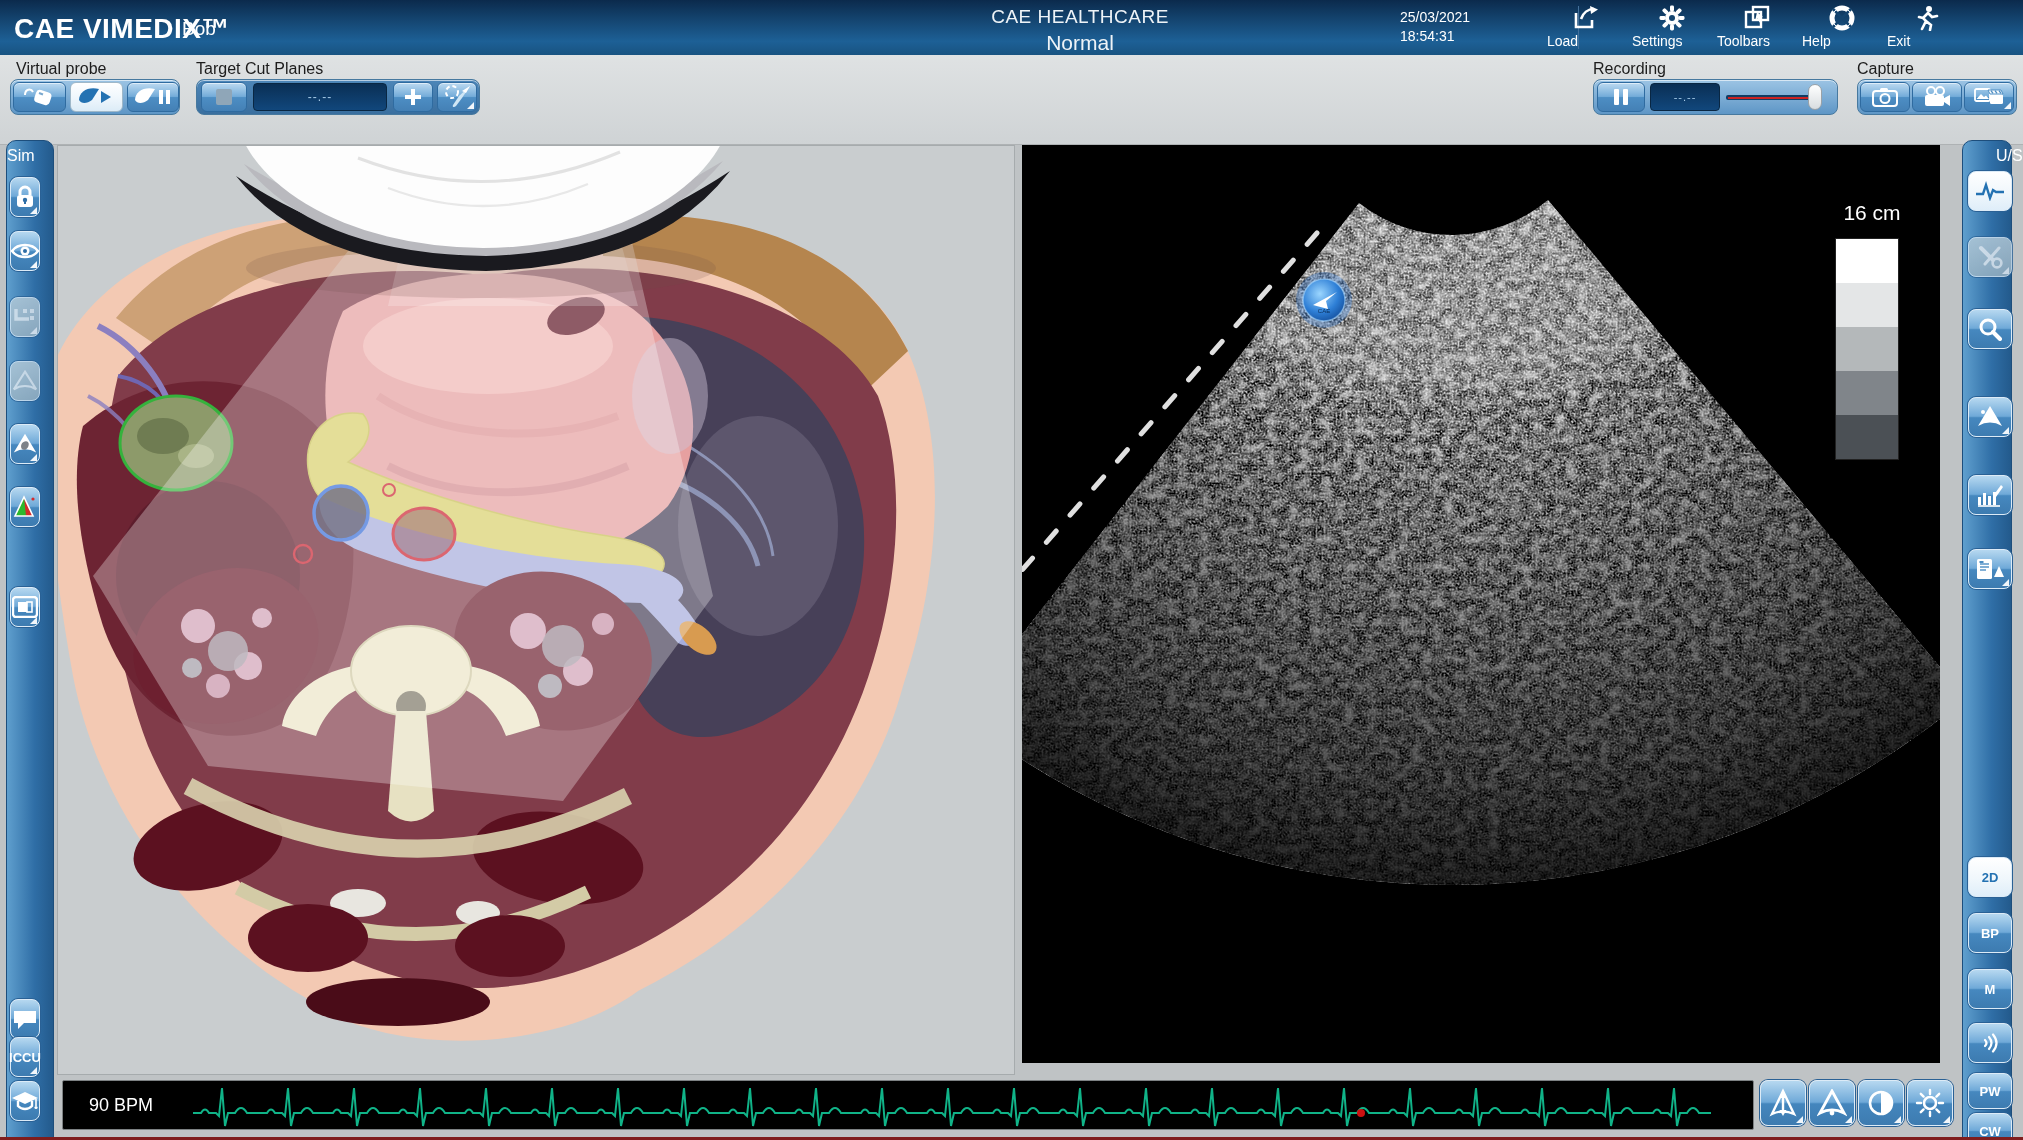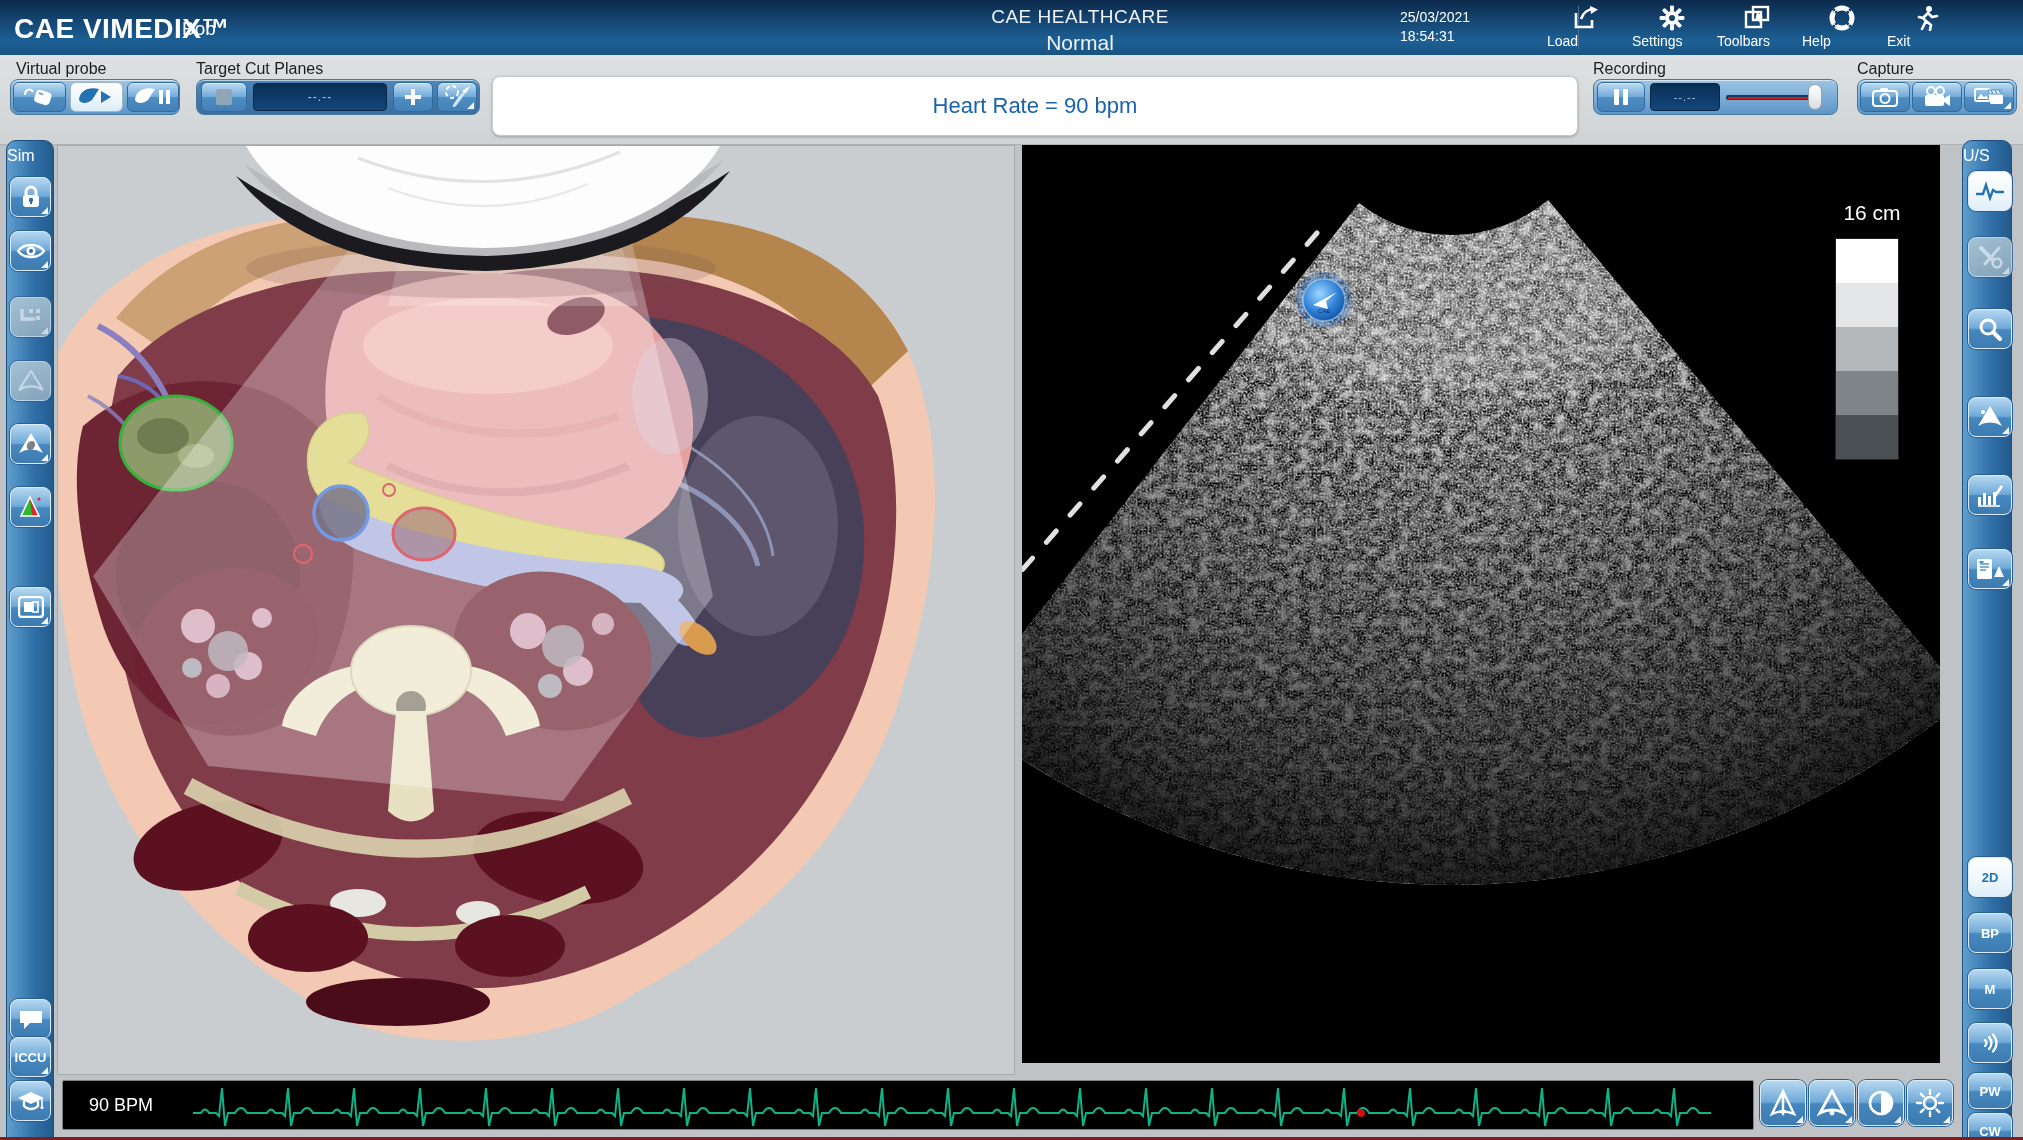--- a/index.html
+++ b/index.html
@@ -45,23 +45,23 @@
   .slider { position:absolute; left:132px; top:2px; width:100px; height:30px; cursor:pointer; }
   .slider .track { position:absolute; left:0; top:13px; width:96px; height:5px; background:#123c63; border-radius:2px; }
   .slider .red { position:absolute; left:2px; top:15px; width:88px; height:2px; background:#cc2222; }
   .slider .hnd { position:absolute; left:82px; top:2px; width:14px; height:26px; border-radius:7px;
     background:linear-gradient(#fff,#d8dde0); border:1px solid #9aa2a8; }
 
   
   .sidebar { position:absolute; top:140px; width:48px; height:1000px;
     background:linear-gradient(90deg,#5f9fce,#2f6ea6 60%,#235a8c); border:1px solid #1d4e7c;
     border-radius:10px 10px 0 0; }
-  #sidebar-right { width:50px; }
+  #sidebar-right { width:50px;padding-left:33px; }
   .side-title { position:absolute; top:6px; width:100%; color:#fff; font-size:16px; }
-  .sbtn { position:absolute; left:3px; width:41px; height:40px; border-radius:8px; cursor:pointer;
+  .sbtn { position:absolute; left:3px; width:30px; height:40px; border-radius:8px; cursor:pointer;
     background:linear-gradient(#b6d8f0 0%, #6fa9d8 48%, #4688bf 52%, #3d7bb0 100%);
     border:1px solid #dcebf7; box-shadow:0 0 0 1px #2a6195; display:flex; align-items:center; justify-content:center; }
   #sidebar-right .sbtn { left:5px; width:44px; }
   .sbtn.sel { background:linear-gradient(#ffffff,#f0f7fc 55%,#dfeef9); }
   .sbtn.dis { background:linear-gradient(#b9cdd9,#9db5c4); opacity:.8; }
   .sbtn.txt { color:#fff; font-weight:bold; font-size:13px; }
   .sbtn.sel.txt { color:#2472b2; }
 
   
   #view3d { position:absolute; left:57px; top:145px; width:958px; height:930px;
@@ -205,21 +205,20 @@
       </div>
       <div class="btn sub" style="left:240px; width:40px">
         <svg width="30" height="26" viewBox="0 0 30 26">
             <circle cx="10" cy="8" r="6" fill="none" stroke="#fff" stroke-width="2" stroke-dasharray="4 3"></circle>
             <path d="M28 2 L20 14 L14 22 C12 24 10 23 11 21 L17 12 Z" fill="#cfe6f5"></path>
             <path d="M28 2 L24 9 L20 7 Z" fill="#fff"></path>
           </svg>
       </div>
     </div>
 
-    <div id="hr-banner">Heart Rate = 90 bpm</div>
 
     <div class="tlabel" style="left:1593px">Recording</div>
     <div class="grp" style="left:1593px; width:245px">
       <div class="btn" style="left:3px; width:48px">
         <svg width="14" height="16">
             <rect width="5" height="16" rx="1" fill="#fff"></rect>
             <rect x="9" width="5" height="16" rx="1" fill="#fff"></rect>
           </svg>
       </div>
       <div class="disp" style="left:56px; width:70px; font-size:11px">--.--</div>

